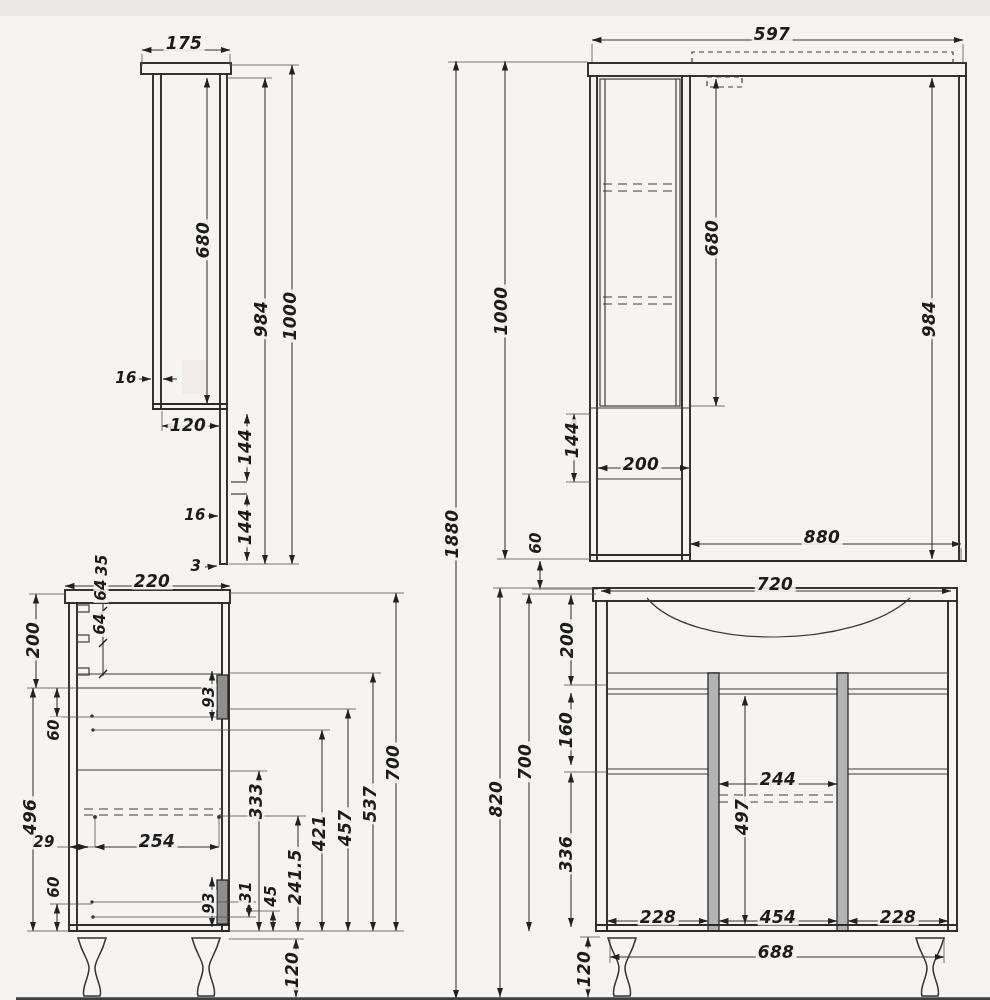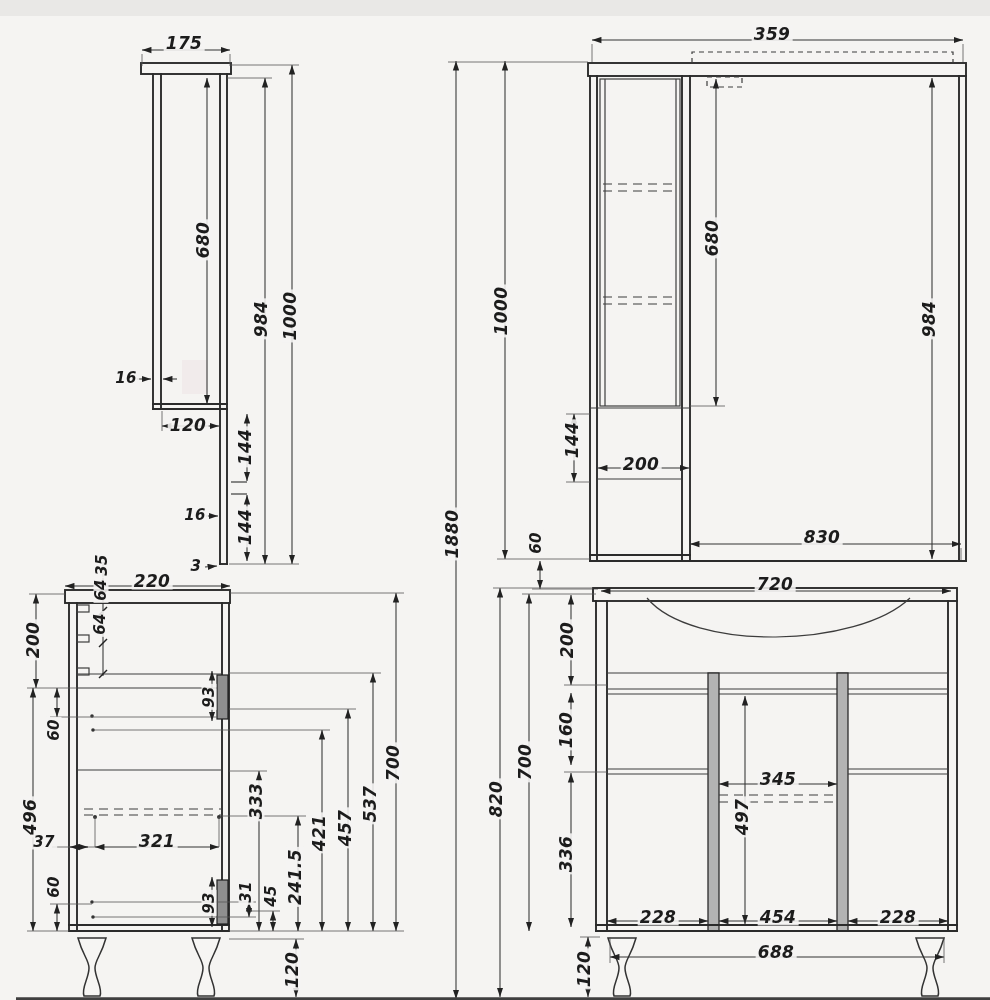--- a/index.html
+++ b/index.html
@@ -242,60 +242,60 @@
 <span class="dim rot" style="left:203px;top:224px">680</span>
 <span class="dim rot" style="left:261px;top:303px">984</span>
 <span class="dim rot" style="left:290px;top:300px">1000</span>
 <span class="dim sm" style="left:126px;top:362px">16</span>
 <span class="dim" style="left:188px;top:409px">120</span>
 <span class="dim rot" style="left:245px;top:431px">144</span>
 <span class="dim sm" style="left:195px;top:499px">16</span>
 <span class="dim rot" style="left:245px;top:511px">144</span>
 <span class="dim sm" style="left:196px;top:550px">3</span>
 
-<span class="dim" style="left:772px;top:18px">359</span>
+<span class="dim" style="left:772px;top:18px">597</span>
 <span class="dim rot" style="left:712px;top:222px">680</span>
 <span class="dim rot" style="left:929px;top:303px">984</span>
 <span class="dim rot" style="left:572px;top:424px">144</span>
 <span class="dim" style="left:641px;top:448px">200</span>
-<span class="dim" style="left:822px;top:521px">830</span>
+<span class="dim" style="left:822px;top:521px">880</span>
 
 <span class="dim rot" style="left:452px;top:518px">1880</span>
 <span class="dim rot" style="left:501px;top:295px">1000</span>
 <span class="dim rot sm" style="left:536px;top:527px">60</span>
 
 <span class="dim" style="left:152px;top:565px">220</span>
 <span class="dim rot sm" style="left:102px;top:549px">35</span>
 <span class="dim rot sm" style="left:101px;top:574px">64</span>
 <span class="dim rot sm" style="left:100px;top:608px">64</span>
 <span class="dim rot" style="left:33px;top:624px">200</span>
 <span class="dim rot sm" style="left:54px;top:714px">60</span>
 <span class="dim rot" style="left:30px;top:801px">496</span>
-<span class="dim sm" style="left:44px;top:826px">37</span>
+<span class="dim sm" style="left:44px;top:826px">29</span>
 <span class="dim rot sm" style="left:54px;top:871px">60</span>
-<span class="dim" style="left:157px;top:825px">321</span>
+<span class="dim" style="left:157px;top:825px">254</span>
 <span class="dim rot sm" style="left:209px;top:681px">93</span>
 <span class="dim rot sm" style="left:209px;top:887px">93</span>
 <span class="dim rot" style="left:256px;top:785px">333</span>
 <span class="dim rot" style="left:319px;top:817px">421</span>
 <span class="dim rot" style="left:345px;top:812px">457</span>
 <span class="dim rot" style="left:370px;top:788px">537</span>
 <span class="dim rot" style="left:393px;top:747px">700</span>
 <span class="dim rot sm" style="left:246px;top:876px">31</span>
 <span class="dim rot sm" style="left:271px;top:880px">45</span>
 <span class="dim rot" style="left:295px;top:861px">241.5</span>
 <span class="dim rot" style="left:292px;top:954px">120</span>
 
 <span class="dim" style="left:775px;top:568px">720</span>
 <span class="dim rot" style="left:496px;top:783px">820</span>
 <span class="dim rot" style="left:525px;top:746px">700</span>
 <span class="dim rot" style="left:567px;top:624px">200</span>
 <span class="dim rot" style="left:566px;top:714px">160</span>
 <span class="dim rot" style="left:566px;top:838px">336</span>
-<span class="dim" style="left:778px;top:763px">345</span>
+<span class="dim" style="left:778px;top:763px">244</span>
 <span class="dim rot" style="left:742px;top:801px">497</span>
 <span class="dim" style="left:658px;top:901px">228</span>
 <span class="dim" style="left:778px;top:901px">454</span>
 <span class="dim" style="left:898px;top:901px">228</span>
 <span class="dim" style="left:776px;top:936px">688</span>
 <span class="dim rot" style="left:584px;top:953px">120</span>
 
 </div>
 
 </body></html>

